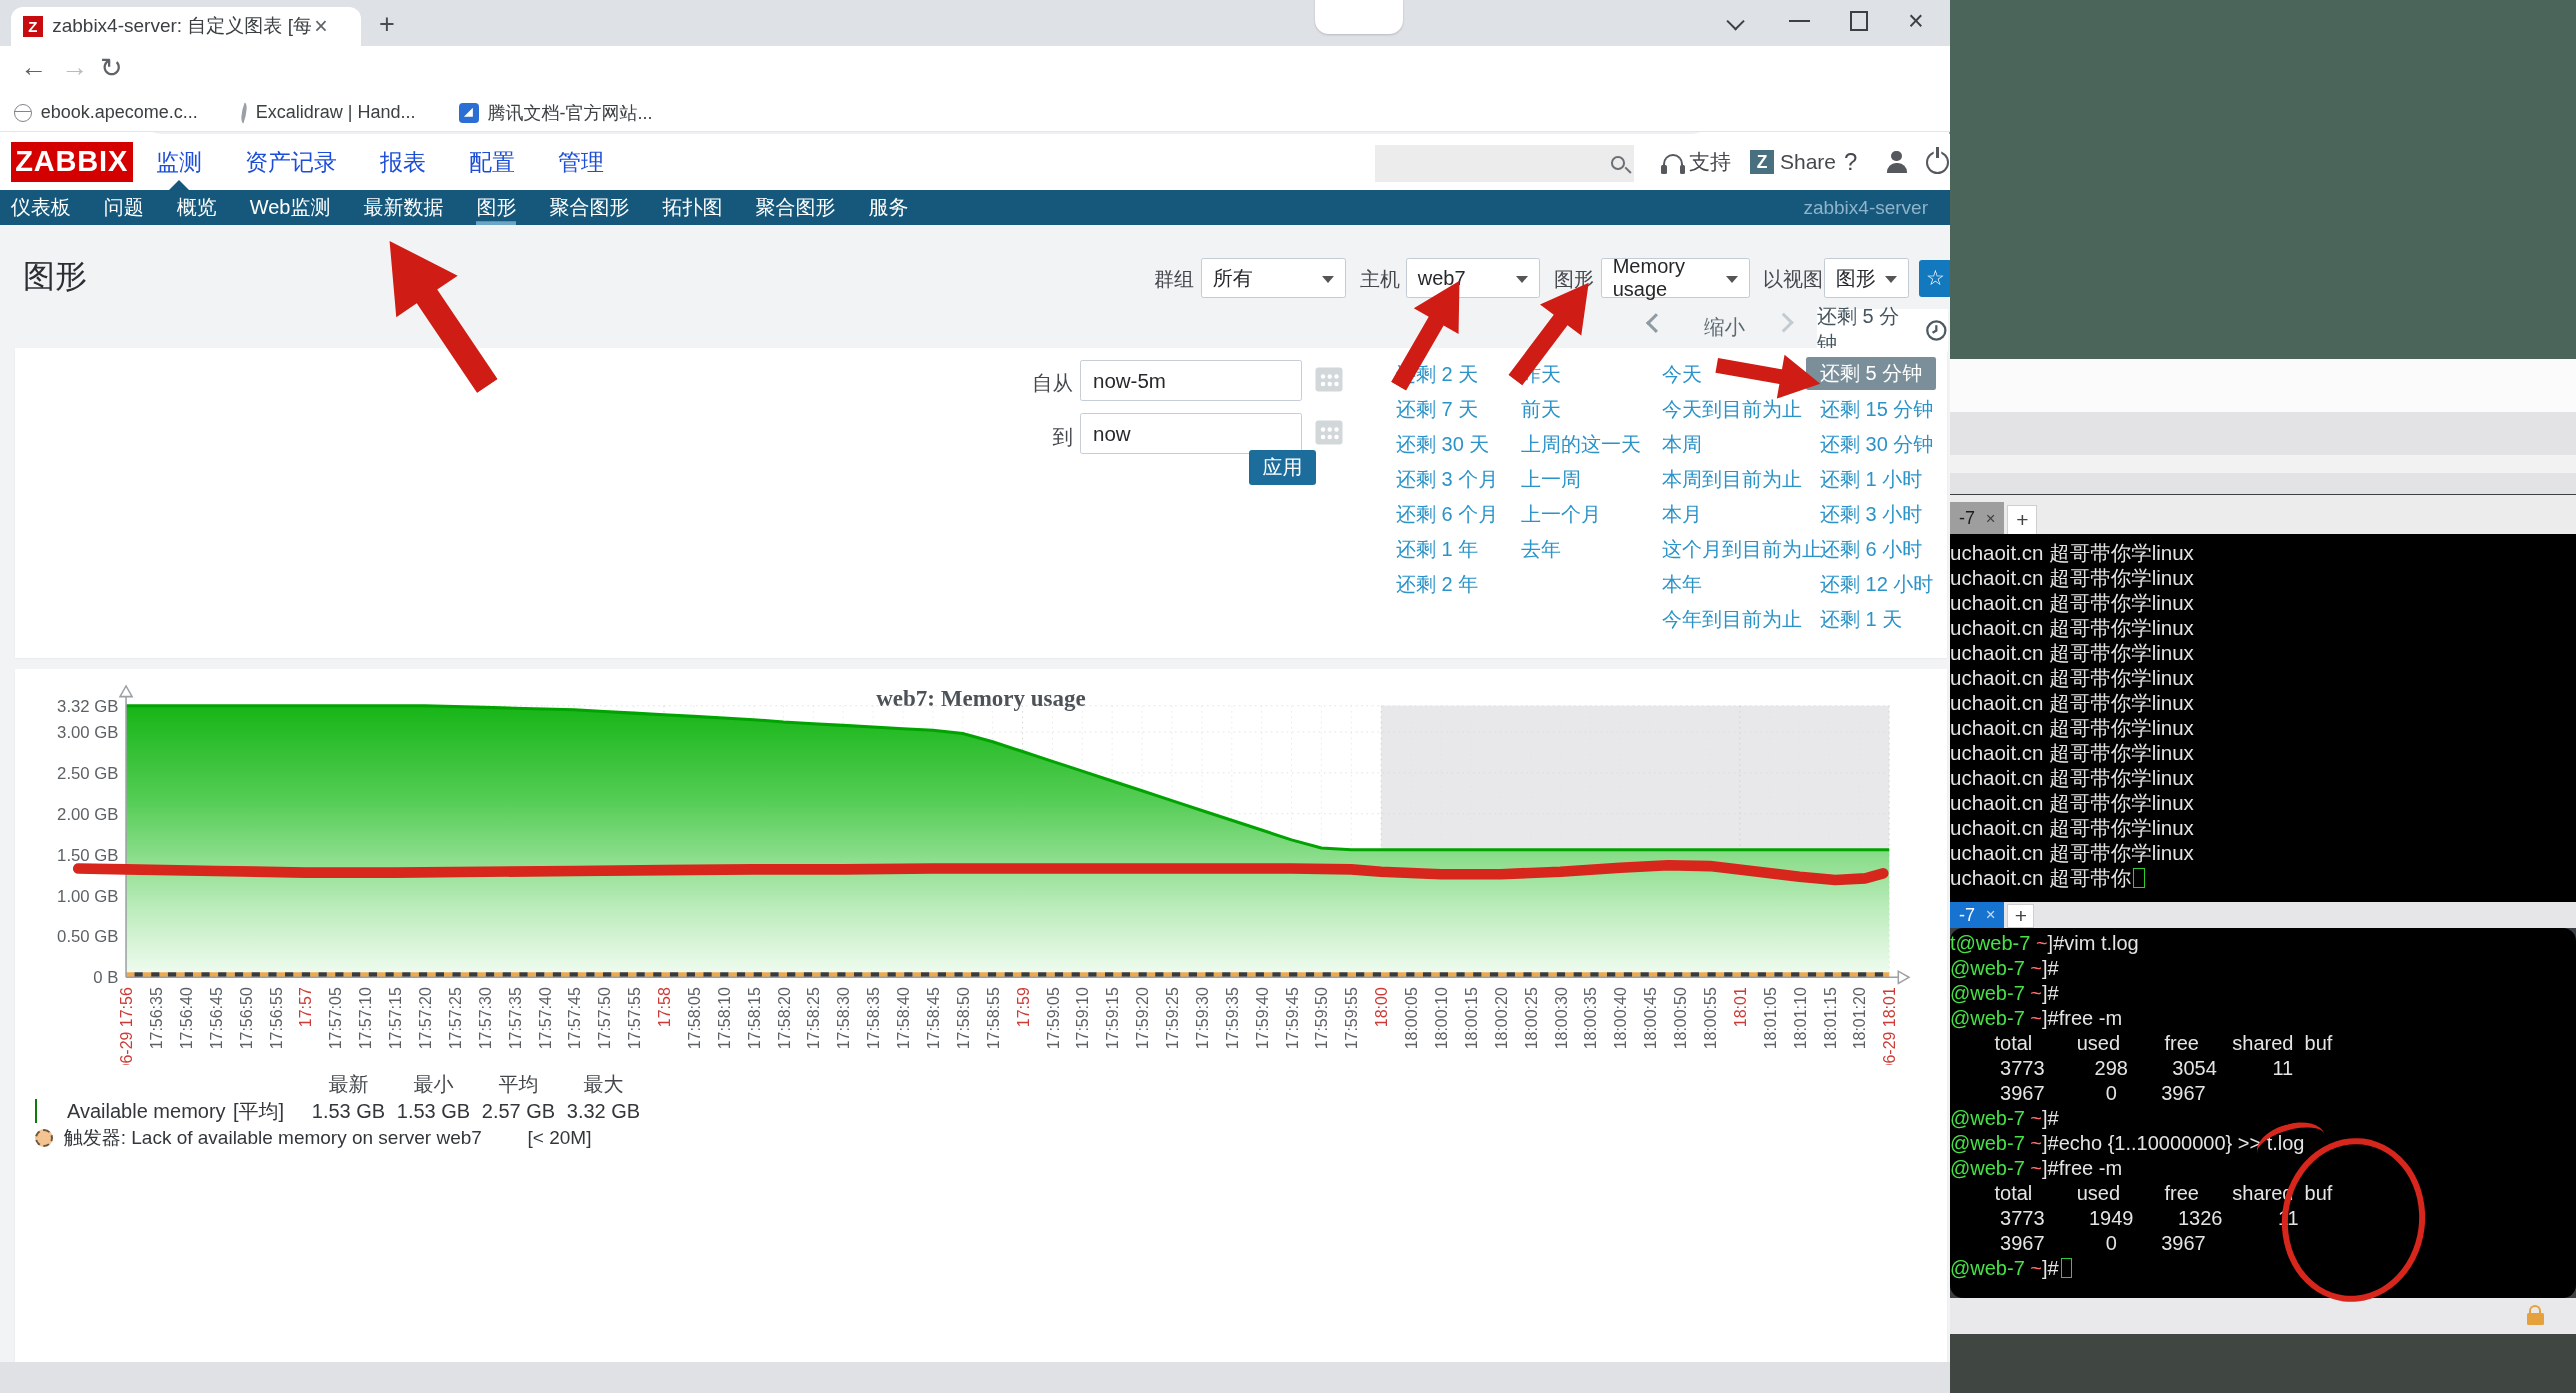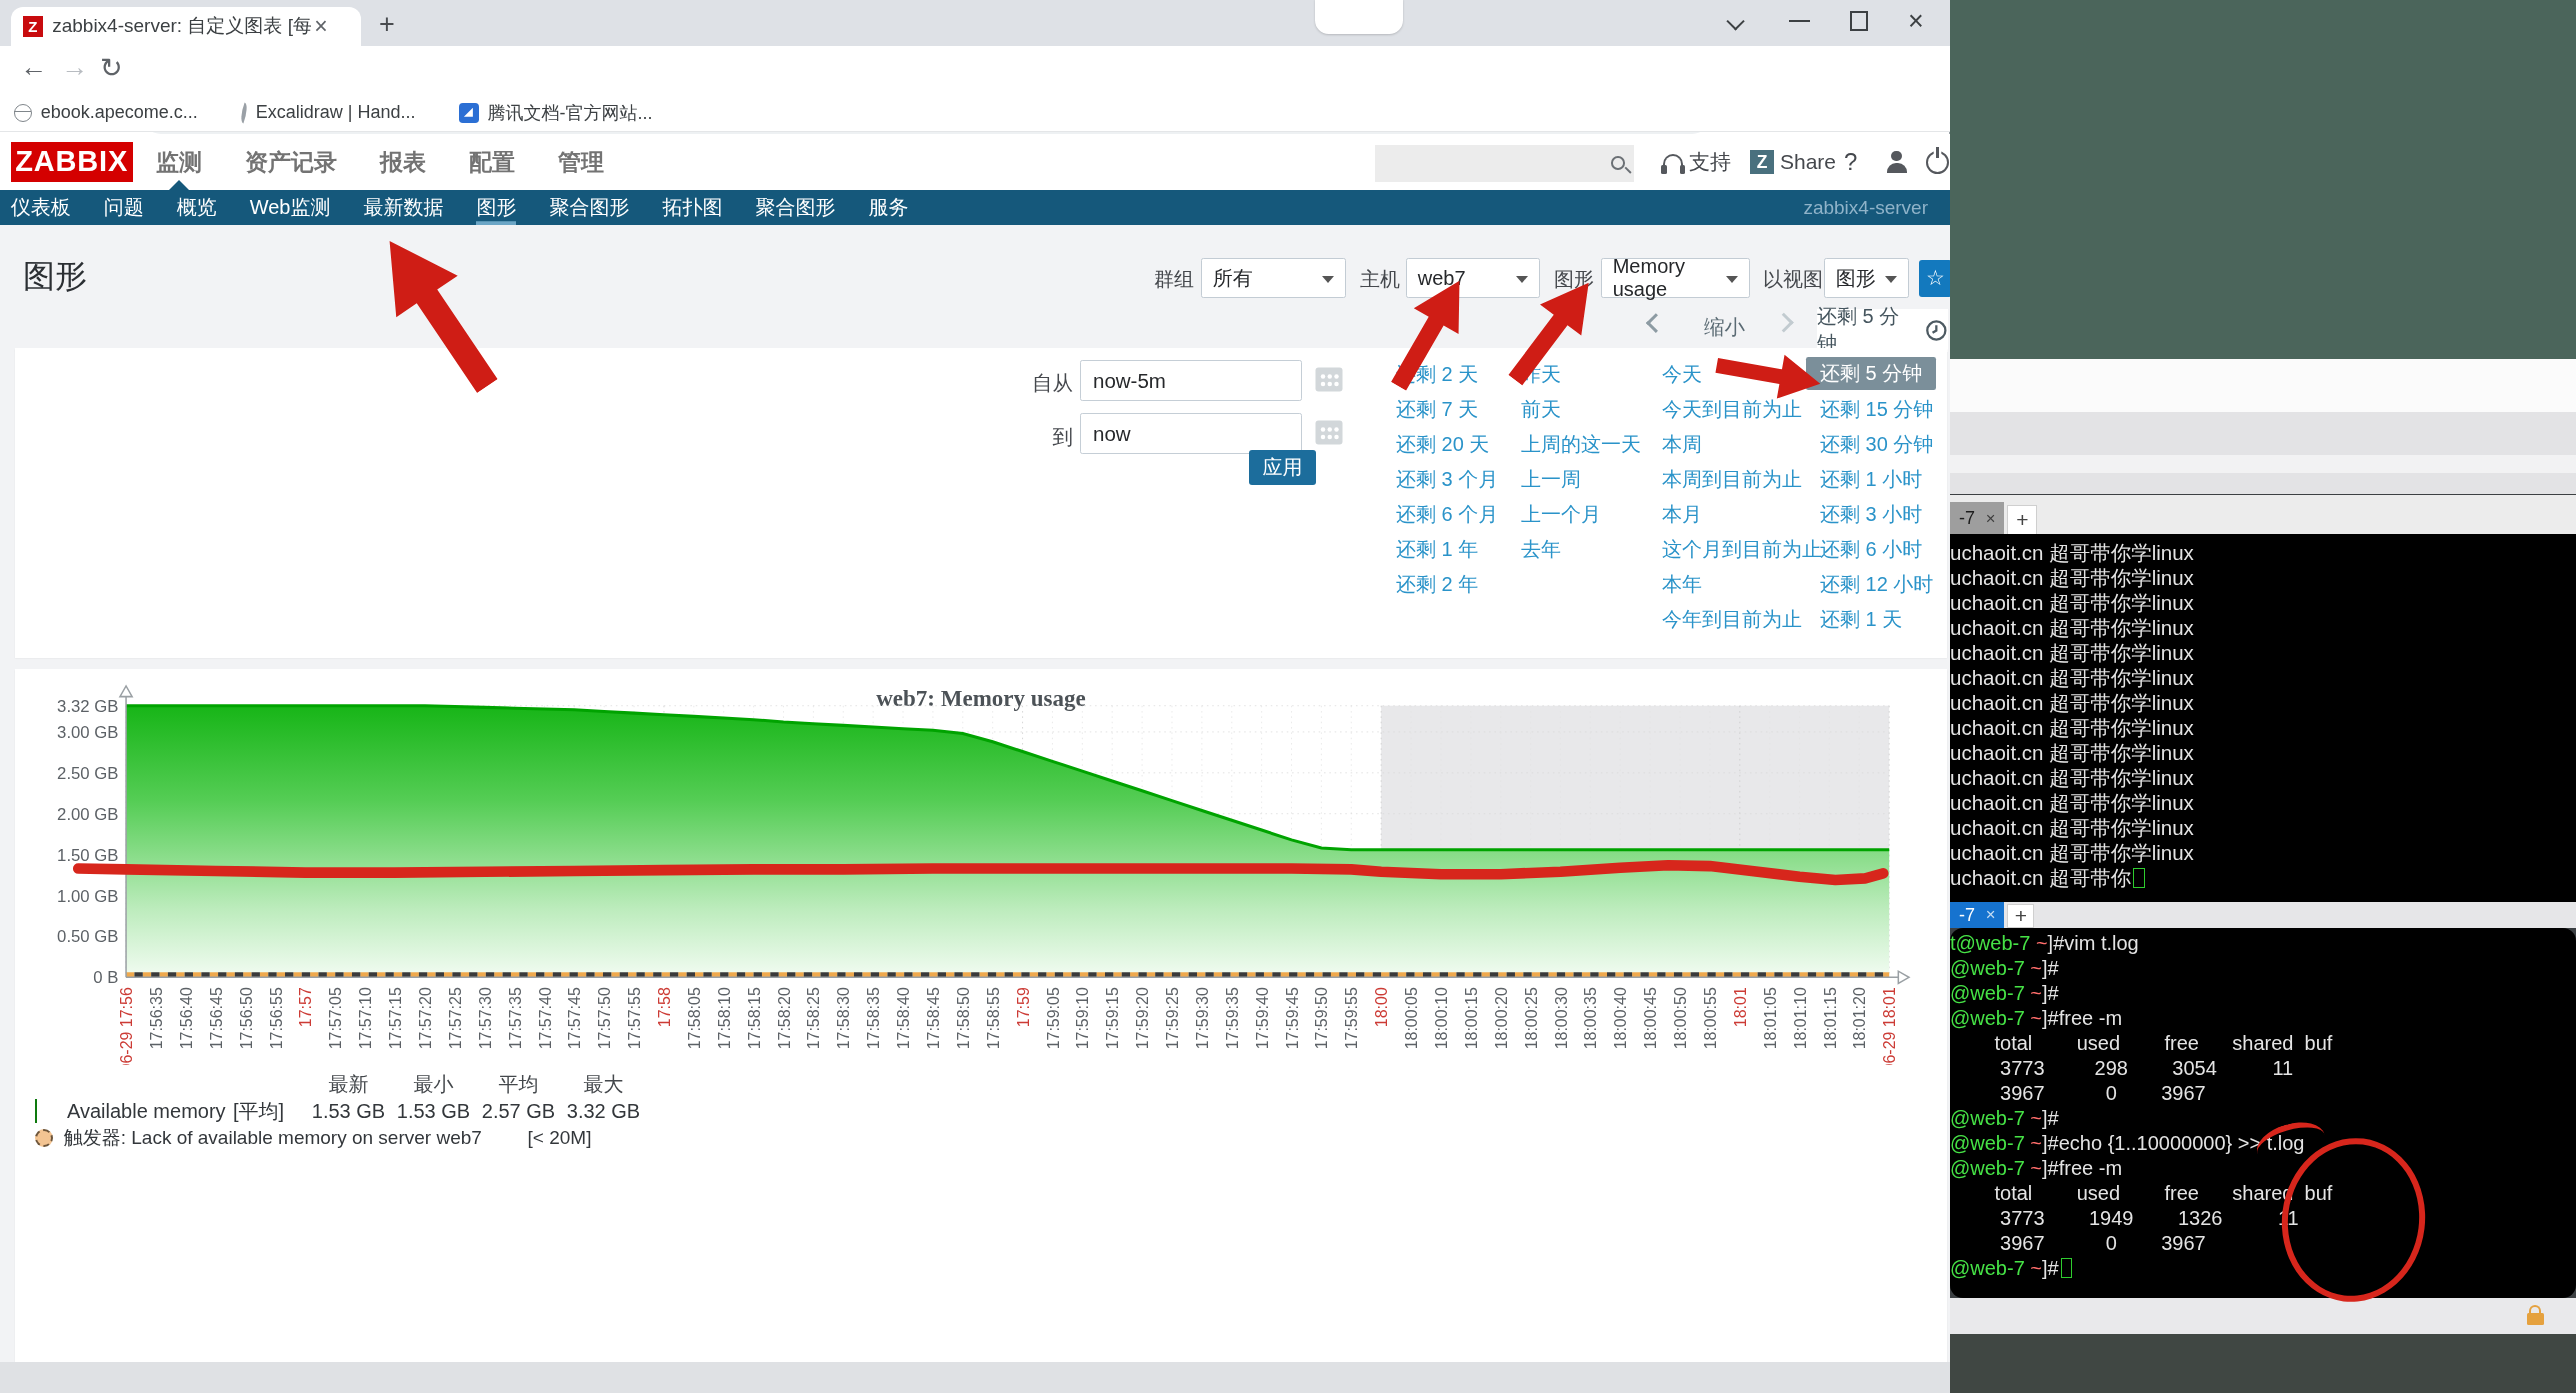--- a/index.html
+++ b/index.html
@@ -47,21 +47,21 @@
   .bm-ic-globe{width:18px;height:18px;border:1.5px solid #80868b;border-radius:50%;position:relative;}
   .bm-ic-globe:before{content:"";position:absolute;left:-0.8px;top:6px;width:16.7px;height:1.5px;background:#80868b;}
   .bm-ic-feather{width:6px;height:20px;background:#9aa0a6;border-radius:0 100% 0 100%;transform:rotate(20deg);}
   .bm-ic-docs{width:20px;height:20px;background:#2b6fd4;border-radius:3.8px;position:relative;}
   .bm-ic-docs:before{content:"";position:absolute;left:5.3px;top:5.3px;width:9px;height:9px;background:#fff;clip-path:polygon(0 100%,100% 0,100% 100%);}
 
   
   .zbx-header{position:absolute;left:0;top:134px;width:1950px;height:56px;background:#fff;}
   .zbx-logo{position:absolute;left:10.7px;top:7.6px;width:122px;height:40px;background:#d40000;color:#fff;display:flex;align-items:center;justify-content:center;font-size:29px;font-weight:bold;letter-spacing:0.8px;}
   .zbx-nav{position:absolute;left:156px;top:0;height:56px;display:flex;align-items:center;gap:43px;}
-  .zbx-nav span{font-size:23px;color:#737373;font-weight:bold;}
+  .zbx-nav span{font-size:23px;color:#1d4ed8;}
   .nav-tri{position:absolute;left:169px;top:180px;width:0;height:0;border-left:10px solid transparent;border-right:10px solid transparent;border-bottom:10.7px solid #15587b;}
   .zbx-search{position:absolute;left:1375px;top:10.7px;width:259px;height:37px;background:#ececec;display:flex;align-items:center;justify-content:flex-end;padding-right:9px;}
   .ic-mag{width:13.7px;height:13.7px;border:2.3px solid #6b7075;border-radius:50%;position:relative;}
   .ic-mag:after{content:"";position:absolute;left:10.7px;top:10.7px;width:7.6px;height:2.3px;background:#6b7075;transform:rotate(45deg);}
   .hdr-item{position:absolute;top:0;height:56px;display:flex;align-items:center;font-size:21px;color:#45484d;}
   .ic-headset{width:20px;height:16.7px;border:2.3px solid #55585d;border-bottom:none;border-radius:10.7px 10.7px 0 0;position:relative;margin-right:6px;}
   .ic-headset:before{content:"";position:absolute;left:-3.8px;top:9px;width:5.3px;height:9px;background:#55585d;border-radius:1.5px;}
   .ic-headset:after{content:"";position:absolute;right:-3.8px;top:9px;width:5.3px;height:9px;background:#55585d;border-radius:1.5px;}
   .zshare-box{width:24px;height:24px;background:#49707e;color:#fff;font-weight:bold;font-size:17.5px;display:flex;align-items:center;justify-content:center;margin-right:6px;}
   .ic-person{width:23px;height:23px;position:relative;}
@@ -310,21 +310,21 @@
               <circle cx="30" cy="14" r="3" fill="#fff"></circle>
               <circle cx="12" cy="24" r="3" fill="#fff"></circle>
               <circle cx="21" cy="24" r="3" fill="#fff"></circle>
               <circle cx="30" cy="24" r="3" fill="#fff"></circle>
             </svg>
         </div>
         <div class="apply-btn">应用</div>
         <div class="qcol" id="qcol1" style="left:1381px">
             <a>还剩 2 天</a>
             <a>还剩 7 天</a>
-            <a>还剩 20 天</a>
+            <a>还剩 30 天</a>
             <a>还剩 3 个月</a>
             <a>还剩 6 个月</a>
             <a>还剩 1 年</a>
             <a>还剩 2 年</a>
           </div>
         <div class="qcol" id="qcol2" style="left:1506px">
             <a>昨天</a>
             <a>前天</a>
             <a>上周的这一天</a>
             <a>上一周</a>

